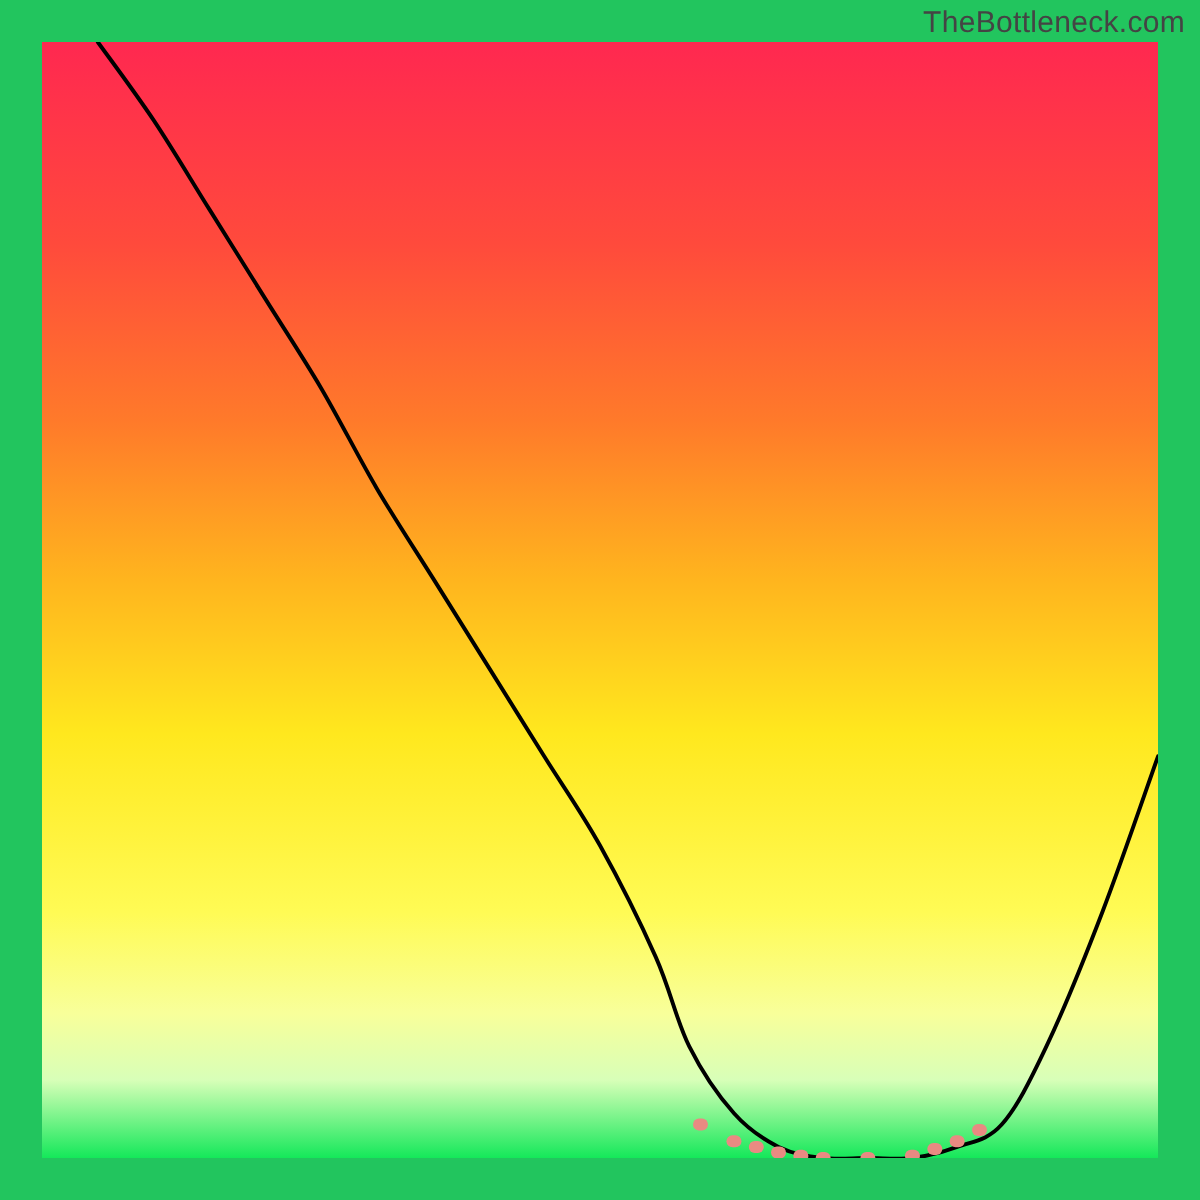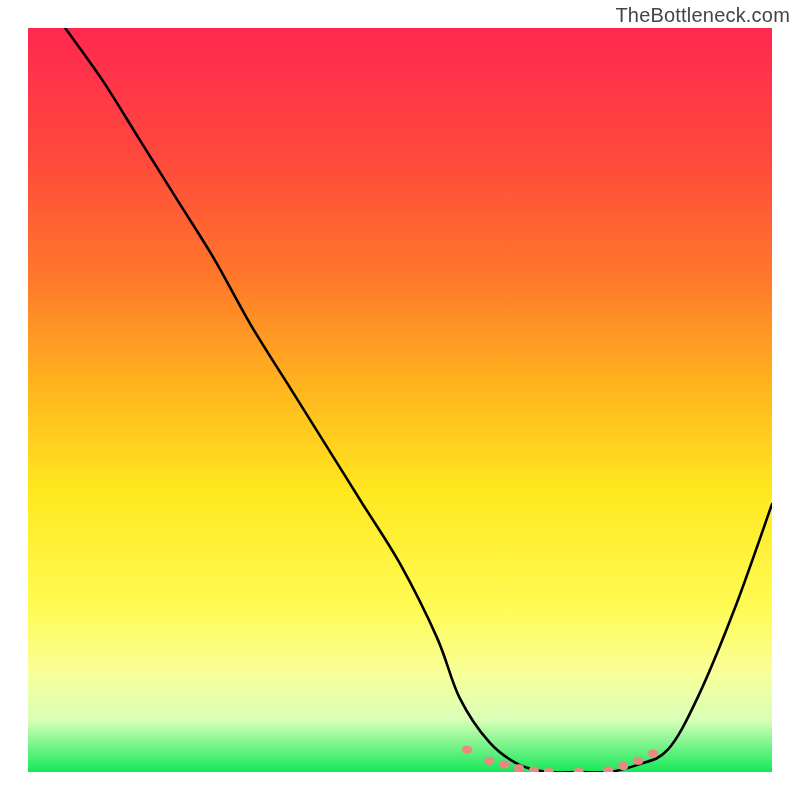--- a/index.html
+++ b/index.html
@@ -8,21 +8,21 @@
     width: 800px;
     height: 800px;
     background: #000;
     font-family: Arial, Helvetica, sans-serif;
     overflow: hidden;
   }
   .frame {
     position: relative;
     width: 800px;
     height: 800px;
-    background: #ffffff;
+    background: #22c55e;
   }
   .watermark {
     position: absolute;
     top: 4px;
     right: 10px;
     color: #444;
     font-size: 20px;
     font-weight: 500;
     letter-spacing: 0.2px;
     z-index: 20;

